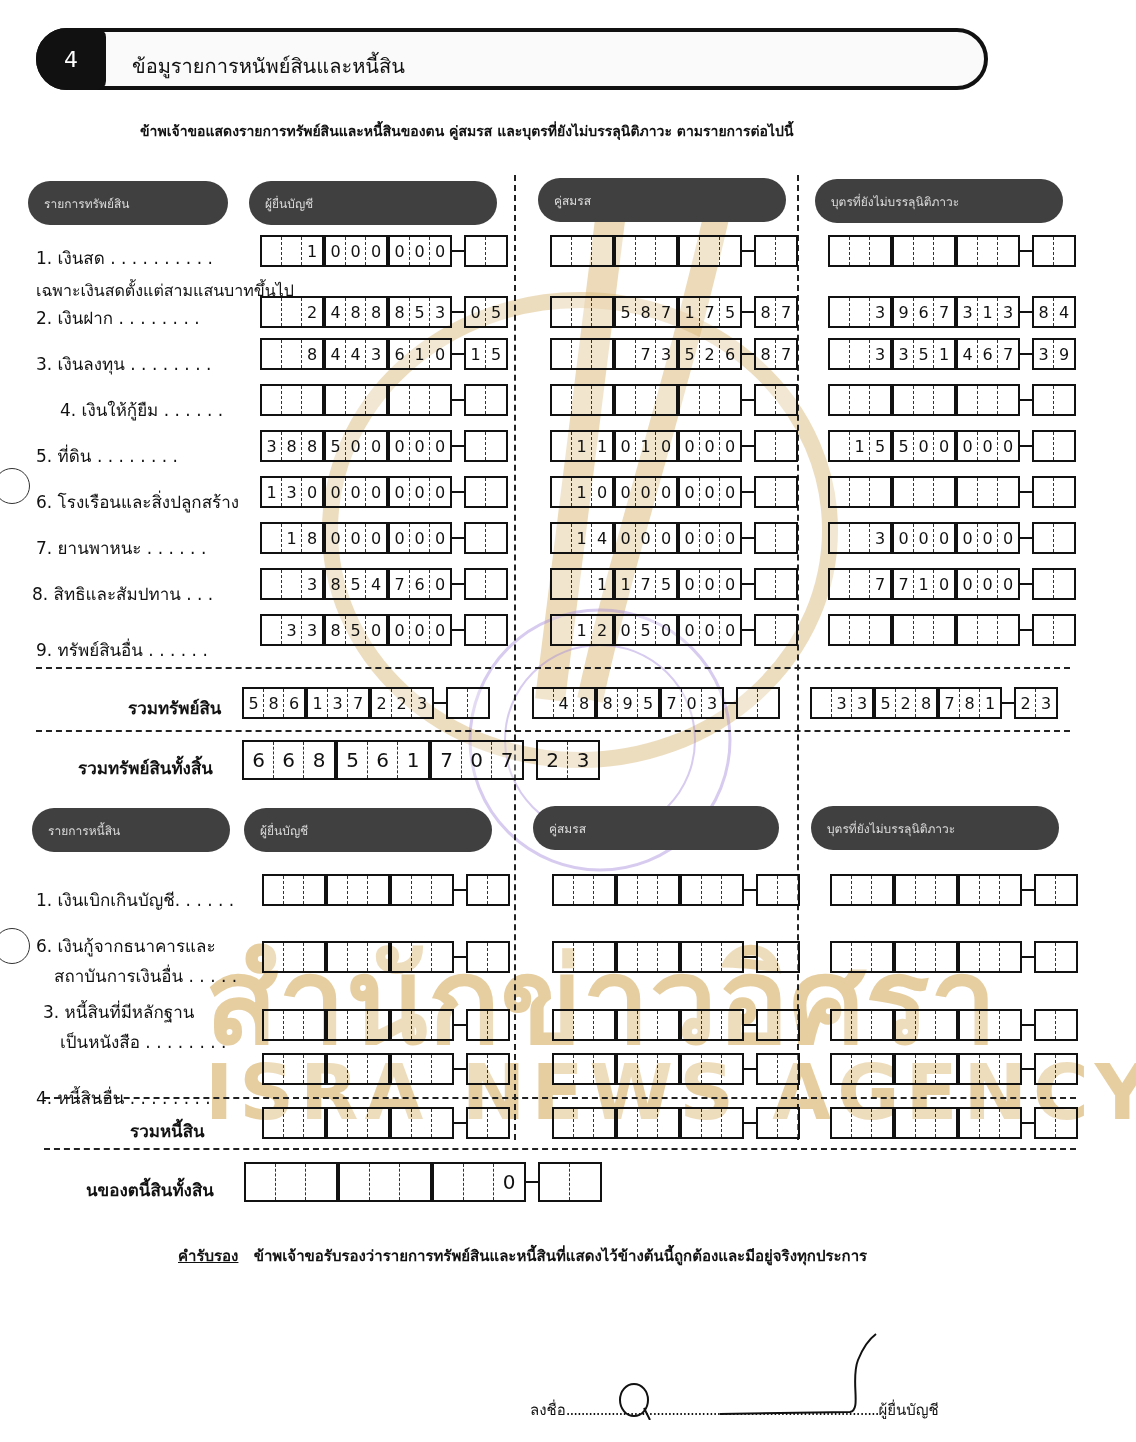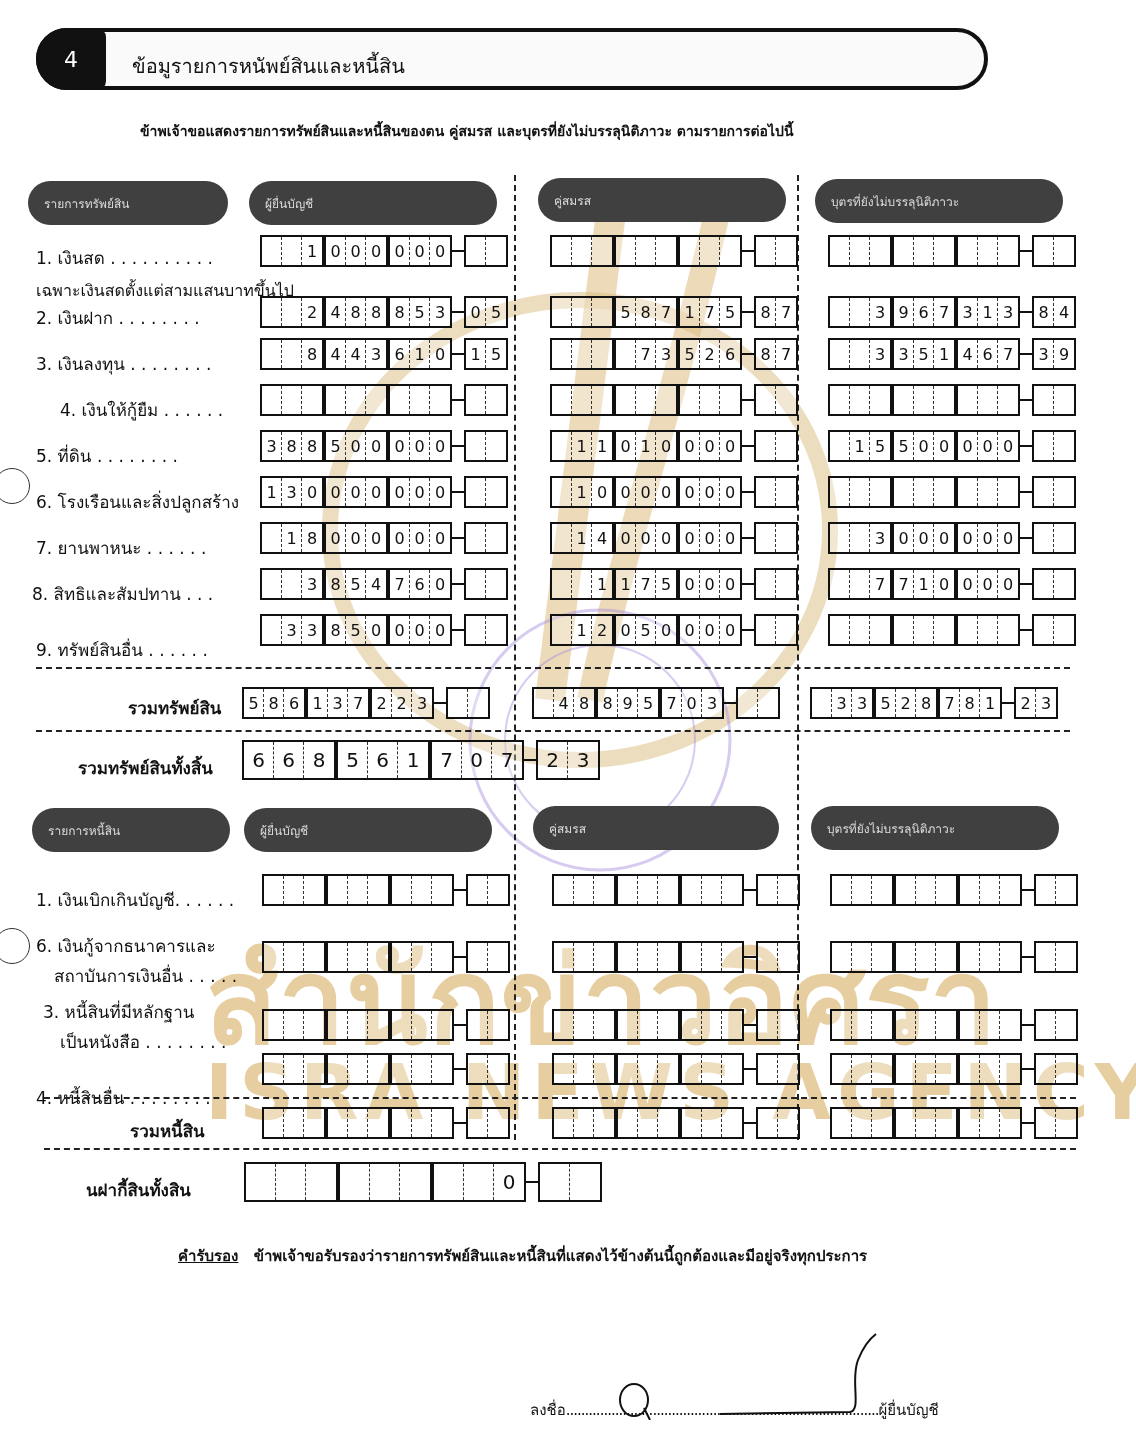--- a/index.html
+++ b/index.html
@@ -73,21 +73,21 @@
 <div class="rowlabel" style="left:36px;top:932px;">6. เงินกู้จากธนาคารและ</div>
 <div class="rowlabel" style="left:54px;top:962px;">สถาบันการเงินอื่น . . . . .</div>
 <div class="rowlabel" style="left:43px;top:998px;">3. หนี้สินที่มีหลักฐาน</div>
 <div class="rowlabel" style="left:60px;top:1028px;">เป็นหนังสือ . . . . . . . .</div>
 <div class="rowlabel" style="left:36px;top:1065px;margin-top:19px;">4. หนี้สินอื่น . . . . . . . .</div>
 
 <div class="hsep" style="left:44px;top:1097px;width:1032px;"></div>
 <div class="hsep" style="left:44px;top:1148px;width:1032px;"></div>
 
 <div class="rowlabel" style="left:130px;top:1117px;font-weight:bold;">รวมหนี้สิน</div>
-<div class="rowlabel" style="left:86px;top:1176px;font-weight:bold;">นฝากี้สินทั้งสิน</div>
+<div class="rowlabel" style="left:86px;top:1176px;font-weight:bold;">นของตนี้สินทั้งสิน</div>
 
 <div id="liab-rows"></div>
 
 <div class="abs" style="left:-6px;top:468px;width:34px;height:34px;border:1.5px solid #333;border-radius:50%;"></div>
 <div class="abs" style="left:-6px;top:928px;width:34px;height:34px;border:1.5px solid #333;border-radius:50%;"></div>
 
 <div class="cert">
   <u>คำรับรอง</u>
   <span>ข้าพเจ้าขอรับรองว่ารายการทรัพย์สินและหนี้สินที่แสดงไว้ข้างต้นนี้ถูกต้องและมีอยู่จริงทุกประการ</span>
 </div>

